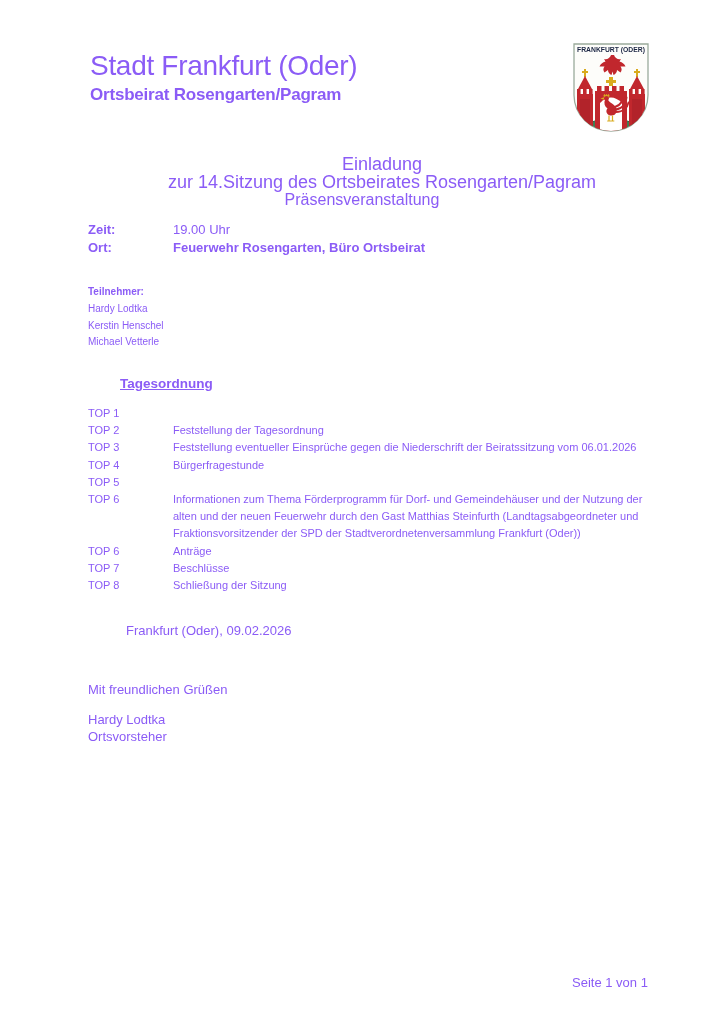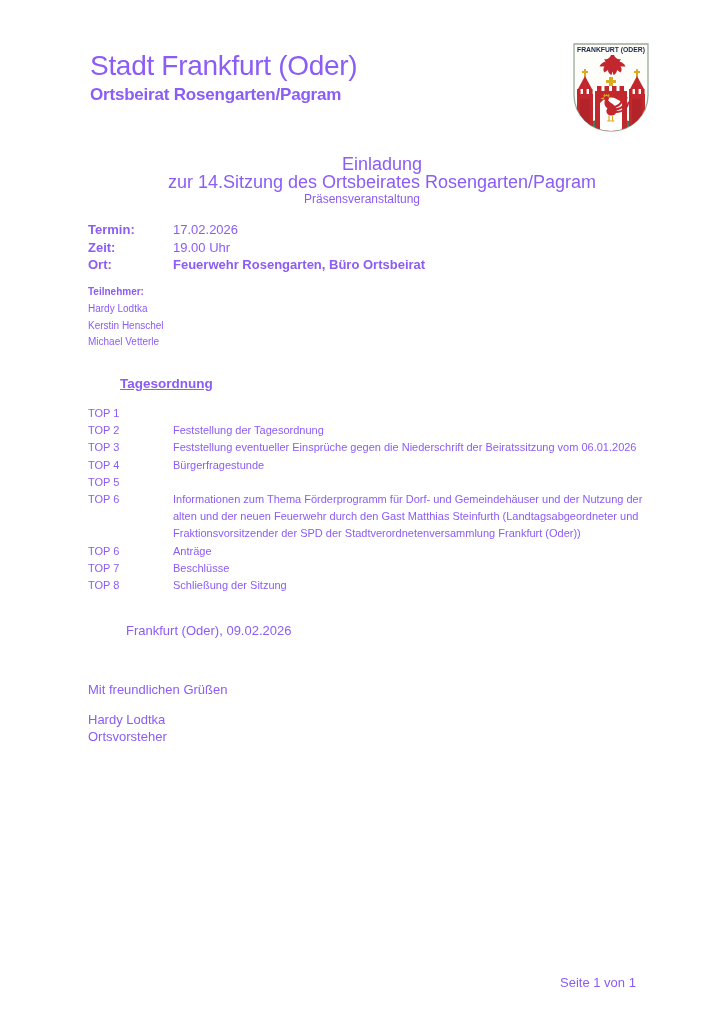--- a/index.html
+++ b/index.html
@@ -11,21 +11,21 @@
   }
   .abs { position:absolute; }
 
   
   .hdr-city  { font-size:28px; font-weight:400; letter-spacing:-0.3px; line-height:32px; }
   .hdr-board { font-size:17px; font-weight:700; letter-spacing:-0.2px; line-height:20px; margin-top:3px; }
 
   
   .title-block { left:0; top:156px; width:724px; text-align:center; line-height:17.5px; }
   .title-line-bold { font-size:18px; font-weight:400;padding-left:40px; }
-  .title-line-reg  { font-size:12px; font-weight:400; }
+  .title-line-reg  { font-size:16px; font-weight:400; }
 
   
   .body-text { font-size:13px; line-height:17.5px; }
 
   
   .meta-block { left:88px; top:221px; }
   .row { display:flex; }
   .col-label { width:85px; flex:none; }
   .col-text  { width:472px; }
   .meta-block .col-label { font-weight:700; }
@@ -38,21 +38,21 @@
   
   .agenda-heading { left:88px; top:376px; font-size:13.5px; font-weight:700; text-decoration:underline;margin-left:32px; }
   .agenda-list { left:88px; top:405px; font-size:11px; line-height:17.2px; }
 
   
   .place-date { left:88px; top:622px;margin-left:38px; }
   .greeting   { left:88px; top:681px; }
   .signature  { left:88px; top:711px; line-height:17px; }
 
   
-  .footer { left:560px; top:975px; font-size:13px; }
+  .footer { left:572px; top:975px; font-size:13px; }
 
   .crest-wrap { left:569px; top:39px; width:84px; height:97px; }
 </style>
 </head>
 <body>
 
 <div class="page">
 
   <div class="abs" style="left:90px; top:50px;">
     <div class="hdr-city">Stadt Frankfurt (Oder)</div>
@@ -123,24 +123,20 @@
   </div>
 
   <div class="abs title-block">
     <div class="title-line-bold">Einladung</div>
     <div class="title-line-bold">zur 14.Sitzung des Ortsbeirates Rosengarten/Pagram</div>
     <div class="title-line-reg">Präsensveranstaltung</div>
   </div>
 
   <div class="abs meta-block body-text">
     <div class="row">
-      <div class="col-label">Termin:</div>
-      <div class="col-text">17.02.2026</div>
-    </div>
-    <div class="row">
       <div class="col-label">Zeit:</div>
       <div class="col-text">19.00 Uhr</div>
     </div>
     <div class="row">
       <div class="col-label">Ort:</div>
       <div class="col-text bold">Feuerwehr Rosengarten, Büro Ortsbeirat</div>
     </div>
   </div>
 
   <div class="abs participants">

